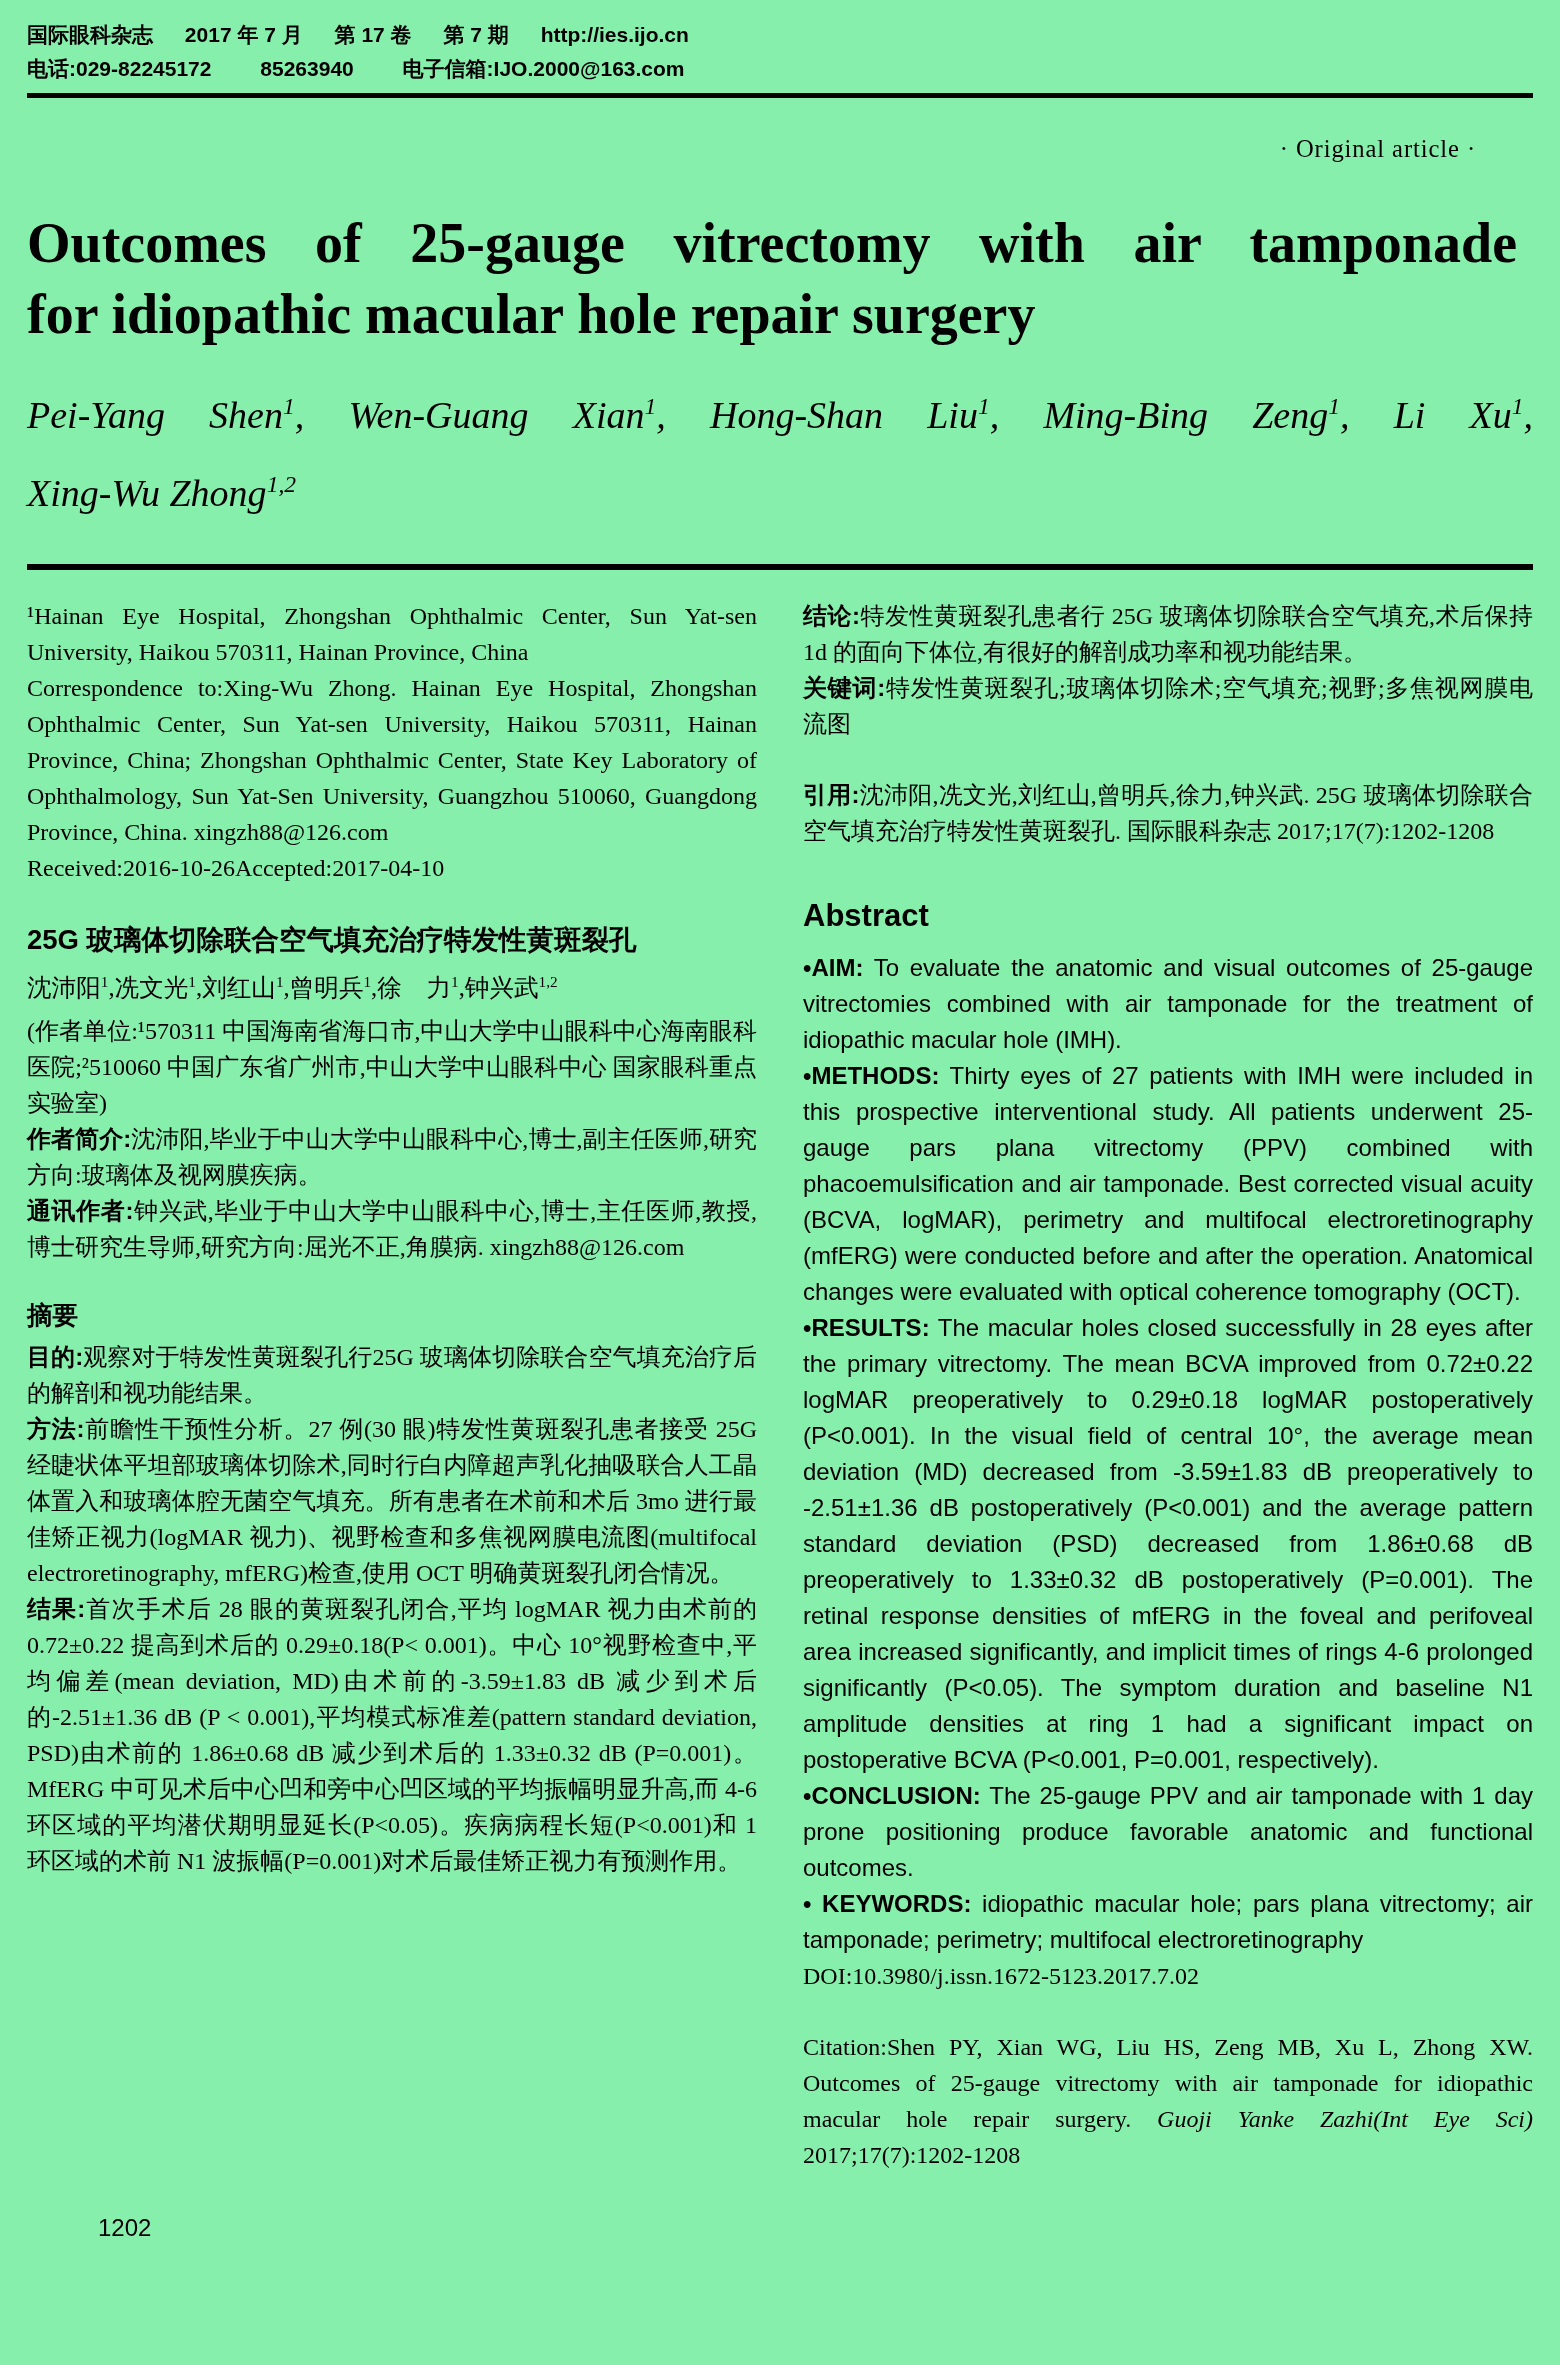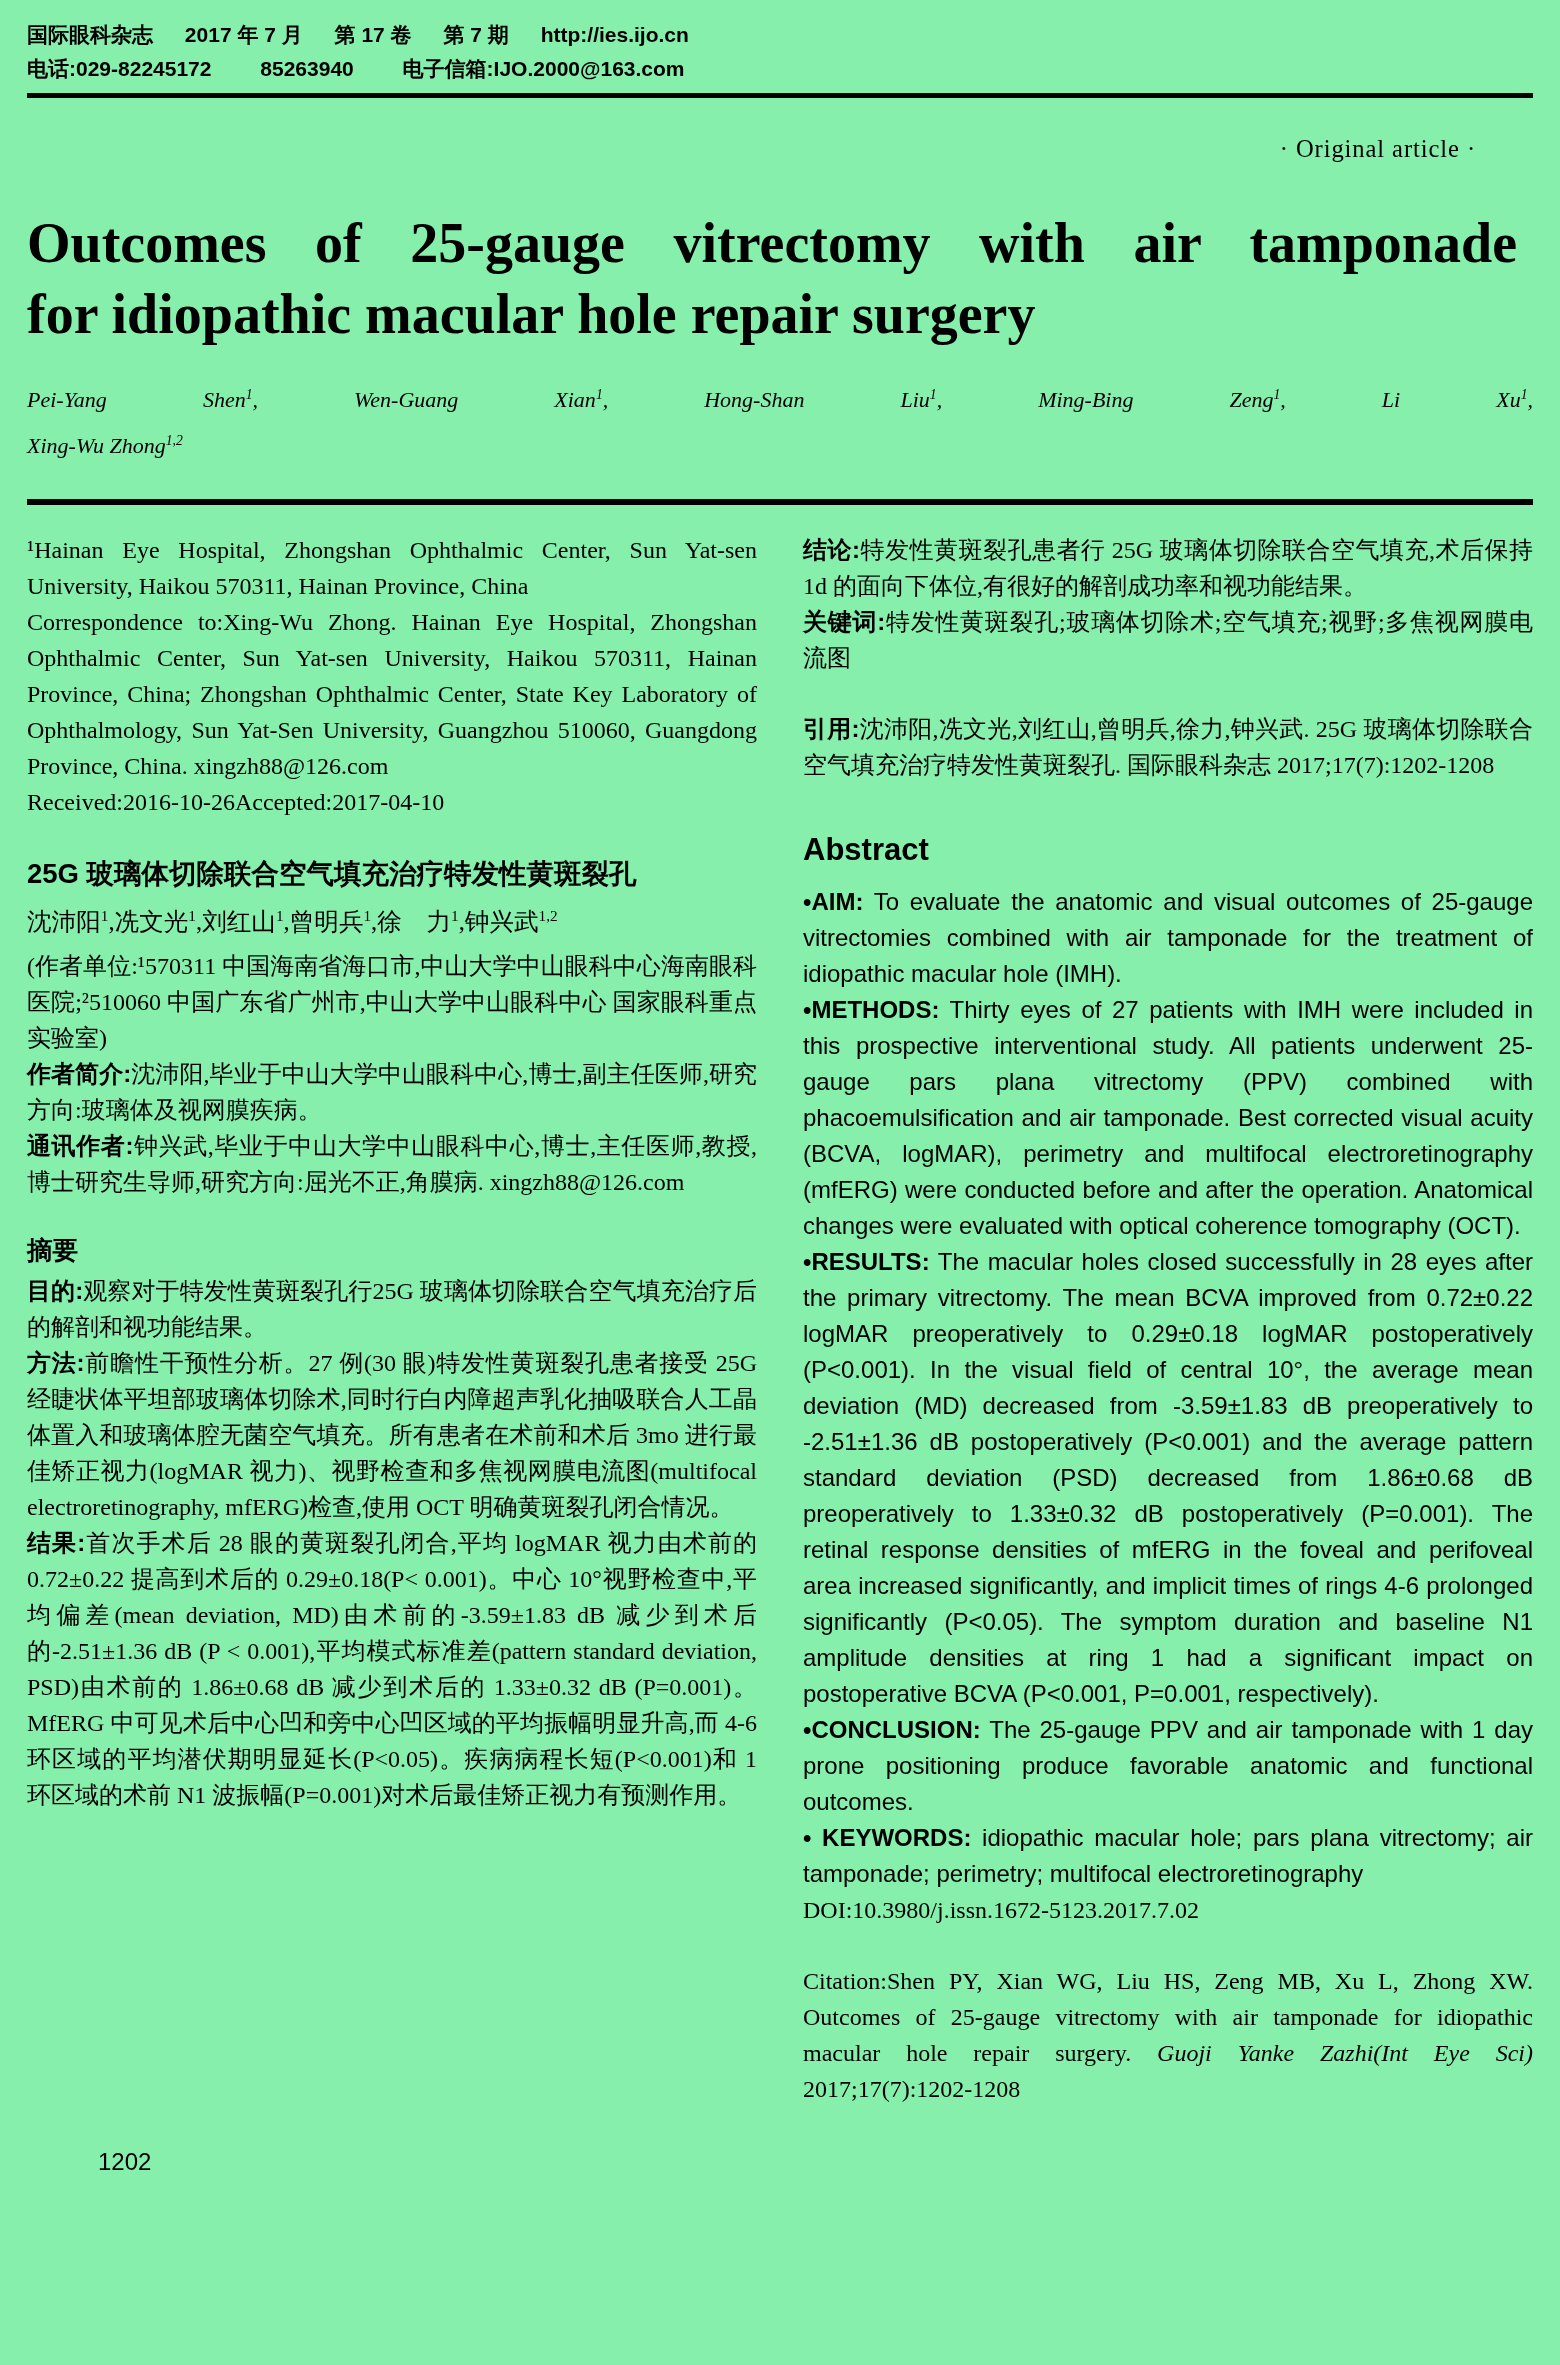--- a/index.html
+++ b/index.html
@@ -11,21 +11,21 @@
   .hdr .sp{margin-right:26px;}
   .hdr .sp2{margin-right:43px;}
   .hdr-rule{border:none;border-top:5.2px solid #000;margin:6.6px 0 0 0;}
 
   .article-type{font-size:24.6px;text-align:right;margin:37px 57px 0 0;letter-spacing:0.9px;}
 
   .title{font-weight:bold;font-size:56px;line-height:1.28;margin:45px 16px 0 0;}
   .title .t1{text-align:justify;text-align-last:justify;}
   .title .t2{text-align:left;}
 
-  .authors{font-style:italic;font-size:22px;line-height:2.05;margin-top:26.5px;}
+  .authors{font-style:italic;font-size:38px;line-height:2.05;margin-top:26.5px;}
   .authors .a1{text-align:justify;text-align-last:justify;}
   .authors sup{font-size:0.62em;font-style:italic;}
 
   .authors-rule{border:none;border-top:6.6px solid #000;margin:31px 0 0 0;}
 
   
   .cols{display:flex;gap:46px;margin-top:27.5px;}
   .col{flex:1 1 0;min-width:0;}
 
   .para{font-size:24px;line-height:1.5;text-align:justify;margin:0;}

